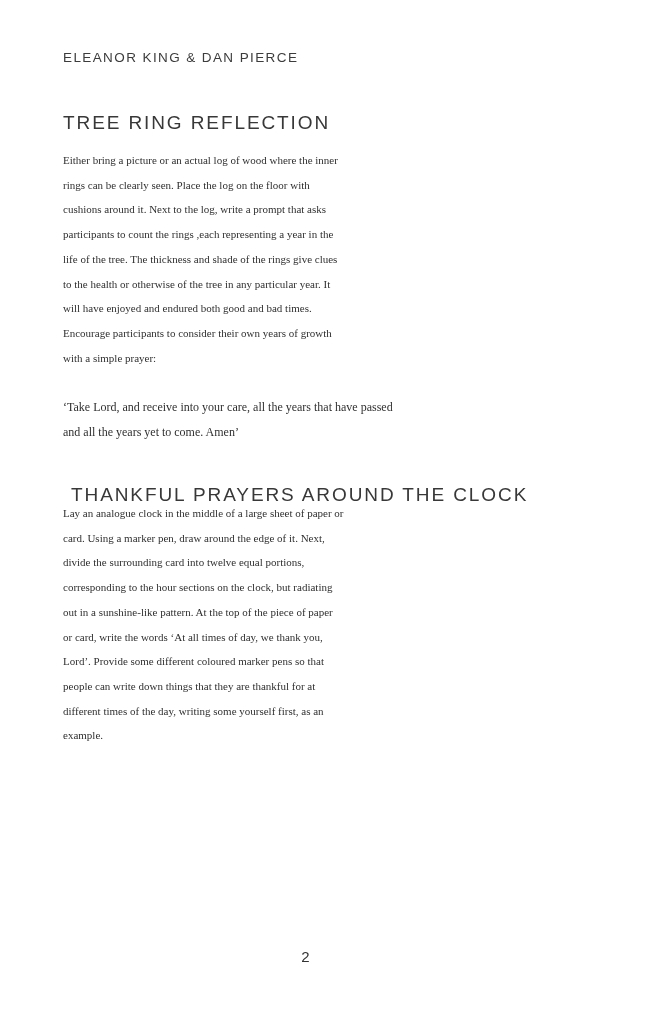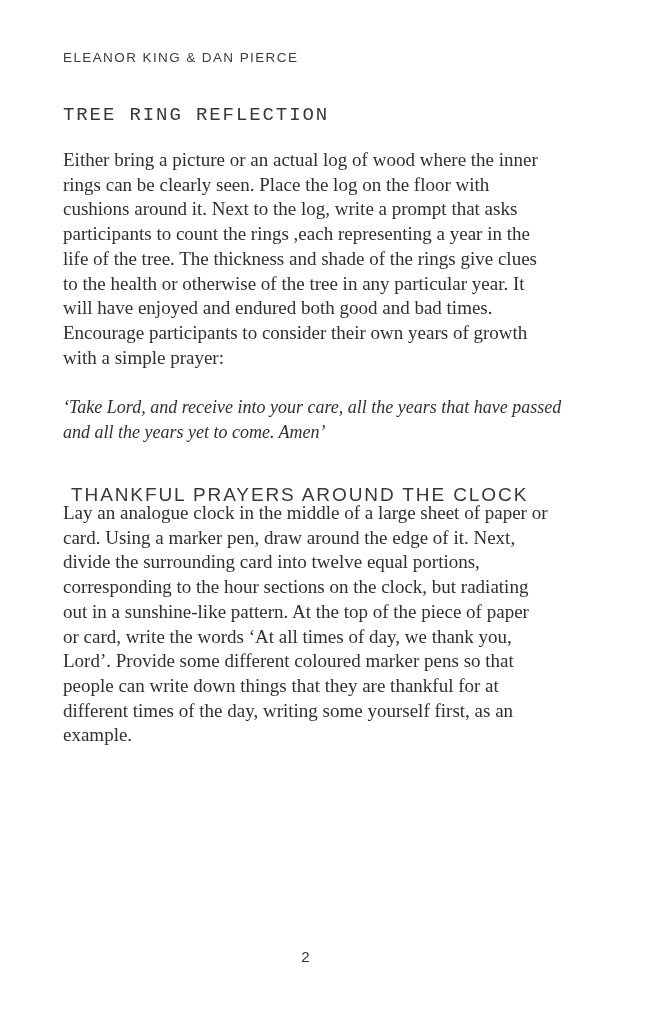--- a/index.html
+++ b/index.html
@@ -30,42 +30,41 @@
     position: absolute;
     left: 63px;
     width: 560px;
     font-family: "Liberation Sans", sans-serif;
     font-size: 19px;
     font-weight: 500;
     letter-spacing: 1.9px;
     color: #383838;
     white-space: nowrap;
   }
-  .heading-1 { top: 104px; font-family: Liberation Mono, monospace; }
+  .heading-1 { top: 112px; }
   .heading-2 { top: 484px; margin-left: 8px; }
   .body-paragraph {
     position: absolute;
     left: 63px;
     width: 545px;
     font-family: "Liberation Serif", serif;
-    font-size: 19px;
+    font-size: 11px;
     line-height: 24.7px;
     color: #303030;
     white-space: pre-line;
   }
   .paragraph-1 { top: 148px; }
   .paragraph-2 { top: 501px; }
   .prayer-quote {
     position: absolute;
     left: 63px;
     top: 395px;
     width: 545px;
     font-family: "Liberation Serif", serif;
-    font-style: italic;
-    font-size: 18px;
+    font-size: 12px;
     line-height: 24.6px;
     color: #303030;
     white-space: pre-line;
   }
   .page-number {
     position: absolute;
     left: 63px;
     top: 948px;
     width: 485px;
     text-align: center;

